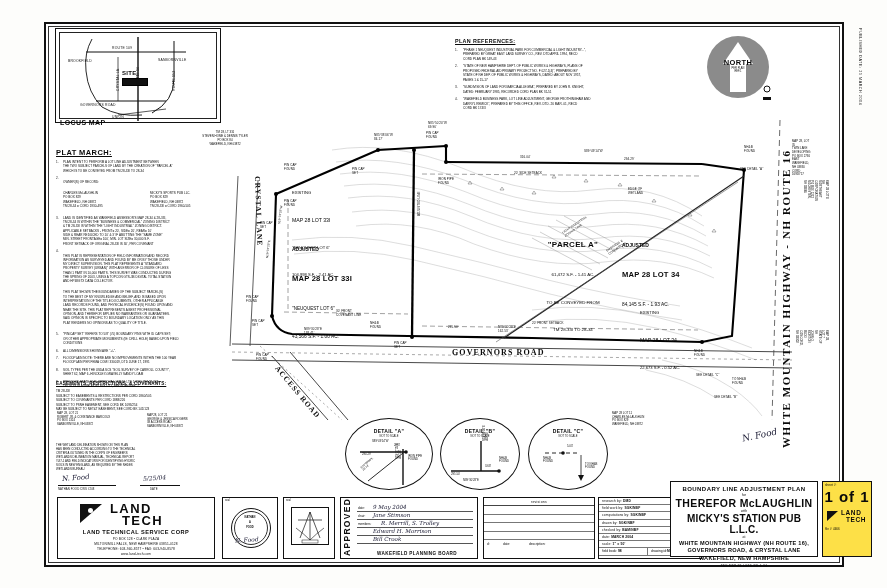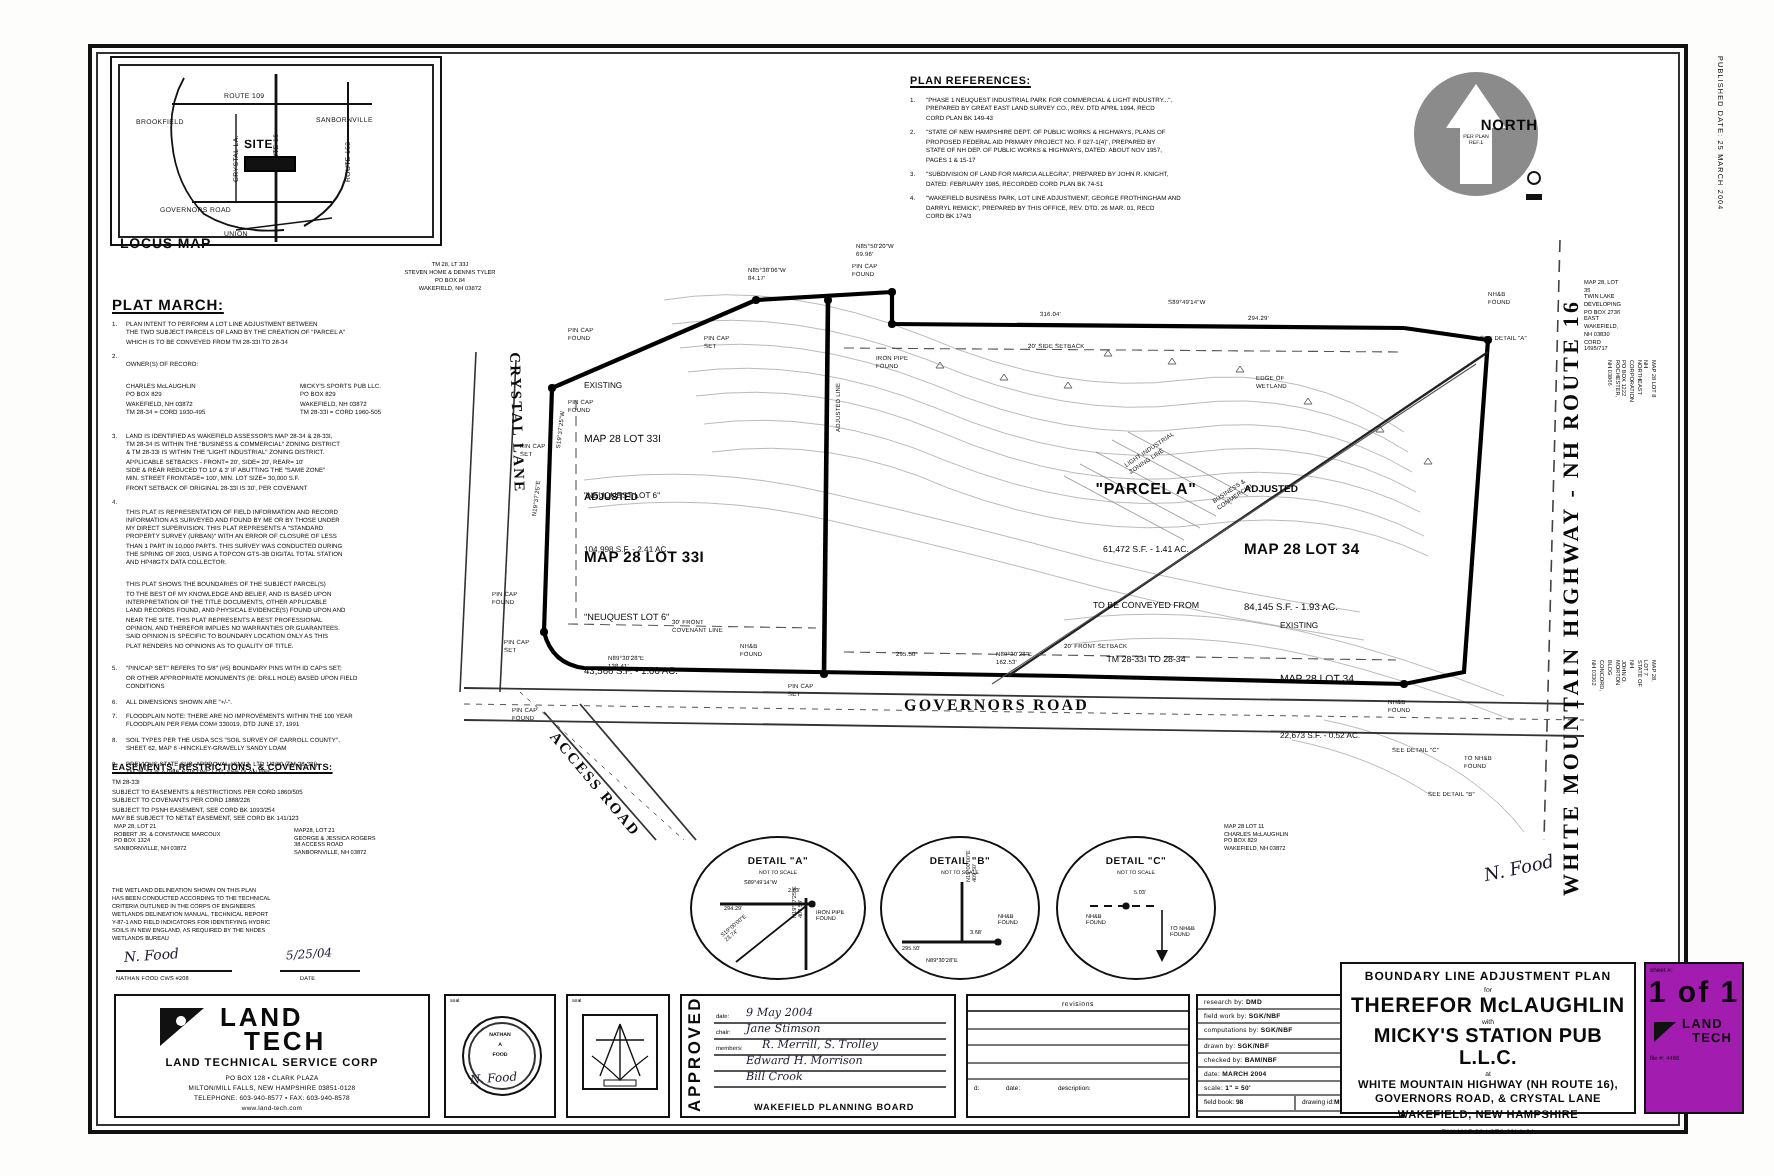--- a/index.html
+++ b/index.html
@@ -354,21 +354,21 @@
   .tb-with { font-size: 3.4px; }
   .tb-name2 { font-size: 10px; font-weight: bold; letter-spacing: .2px; }
   .tb-at { font-size: 3.4px; }
   .tb-loc { font-size: 5.6px; font-weight: bold; letter-spacing: .25px; line-height: 1.32; margin-top: 1px; white-space: pre-line; }
   .tb-tax { font-size: 3.3px; margin-top: 1.5px; letter-spacing: .2px; }
   .sheet-no-box {
     position: absolute;
     left: 822px; top: 481px;
     width: 50px; height: 76px;
     border: 1.2px solid #111;
-    background: #a21caf;
+    background: #fde047;
     text-align: center;
   }
   .sh-lbl { font-size: 3.2px; text-align: left; padding-left: 2px; padding-top: 1px; }
   .sh-val { font-size: 15px; font-weight: bold; letter-spacing: 1px; margin-top: 1px; }
   .sh-logo {
     position: relative;
     height: 18px;
     margin-top: 3px;
   }
   .sh-tri {
@@ -450,21 +450,21 @@
   }
   .north-arrow .shaft {
     position: absolute;
     left: 7px; top: 21px;
     width: 16px; height: 29px;
     background: #fff;
   }
   .north-txt {
     position: absolute;
     left: 0; top: 22px;
-    width: 62px; text-align: right;
+    width: 62px; text-align: center;
     font-size: 7.5px;
     font-weight: bold;
     letter-spacing: .4px;
   }
   .north-sub {
     position: absolute;
     left: 0; top: 31px;
     width: 62px; text-align: center;
     font-size: 2.6px;
     white-space: pre-line;

